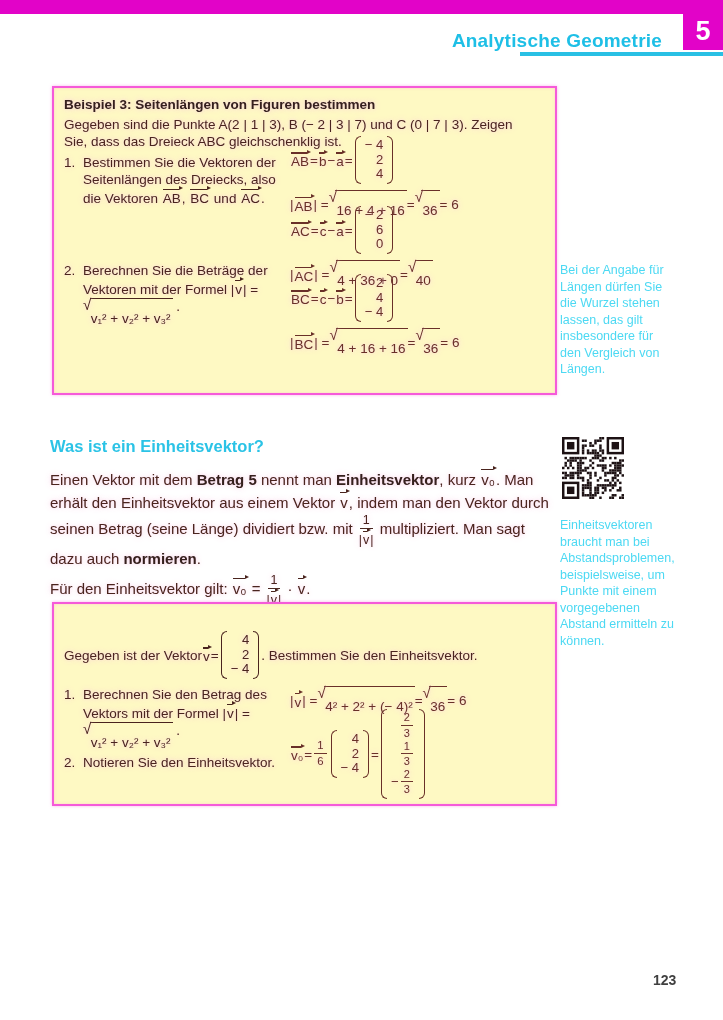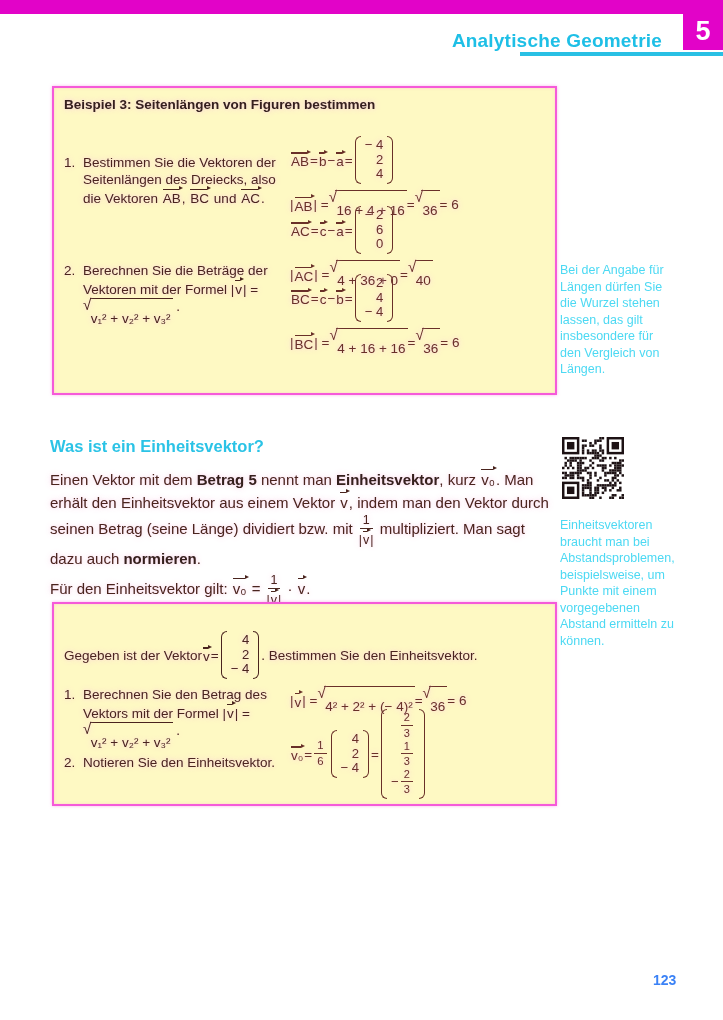--- a/index.html
+++ b/index.html
@@ -94,36 +94,37 @@
   .main-flow .frac{font-size:12.5px;}
   .formula-line{margin-top:3px;}
 
   
   .margin-note{position:absolute;color:var(--cyan-light);font-size:12.5px;line-height:16.5px;hyphens:manual;}
   .note1{left:560px;top:262px;width:110px;}
   .note2{left:560px;top:517px;width:114px;}
   .qr{position:absolute;left:562px;top:437px;width:62px;height:62px;}
   .qr svg{display:block;width:62px;height:62px;}
 
-  .page-number{position:absolute;left:653px;top:972px;font-size:14px;font-weight:700;color:#3b82f6;}
+  .page-number{position:absolute;left:653px;top:972px;font-size:14px;font-weight:700;color:#404040;}
 </style>
 </head>
 <body>
 
 <div class="page">
 
   <div class="topbar"></div>
   <div class="chapter-tab">
     <span>5</span>
   </div>
   <div class="header-title">Analytische Geometrie</div>
   <div class="header-rule"></div>
 
   <section class="example-box box1 glow">
     <h3>Beispiel 3: Seitenlängen von Figuren bestimmen</h3>
+    <p class="intro">Gegeben sind die Punkte A(2 | 1 | 3), B (− 2 | 3 | 7) und C (0 | 7 | 3). Zeigen Sie, dass das Dreieck ABC gleichschenklig ist.</p>
 
     <div class="step b1-step1">
       <span class="stepnum">1.</span>
       <span class="steptext">Bestimmen Sie die Vektoren der Seitenlängen des Dreiecks, also die Vektoren <span class="vec">AB</span>, <span class="vec">BC</span> und <span class="vec">AC</span>.</span>
     </div>
     <div class="step b1-step2">
       <span class="stepnum">2.</span>
       <span class="steptext">Berechnen Sie die Beträge der Vektoren mit der Formel |<span class="vec">v</span>| = <span class="sqrt">
             <span class="sign">√</span>
             <span class="rad">v₁² + v₂² + v₃²</span>

